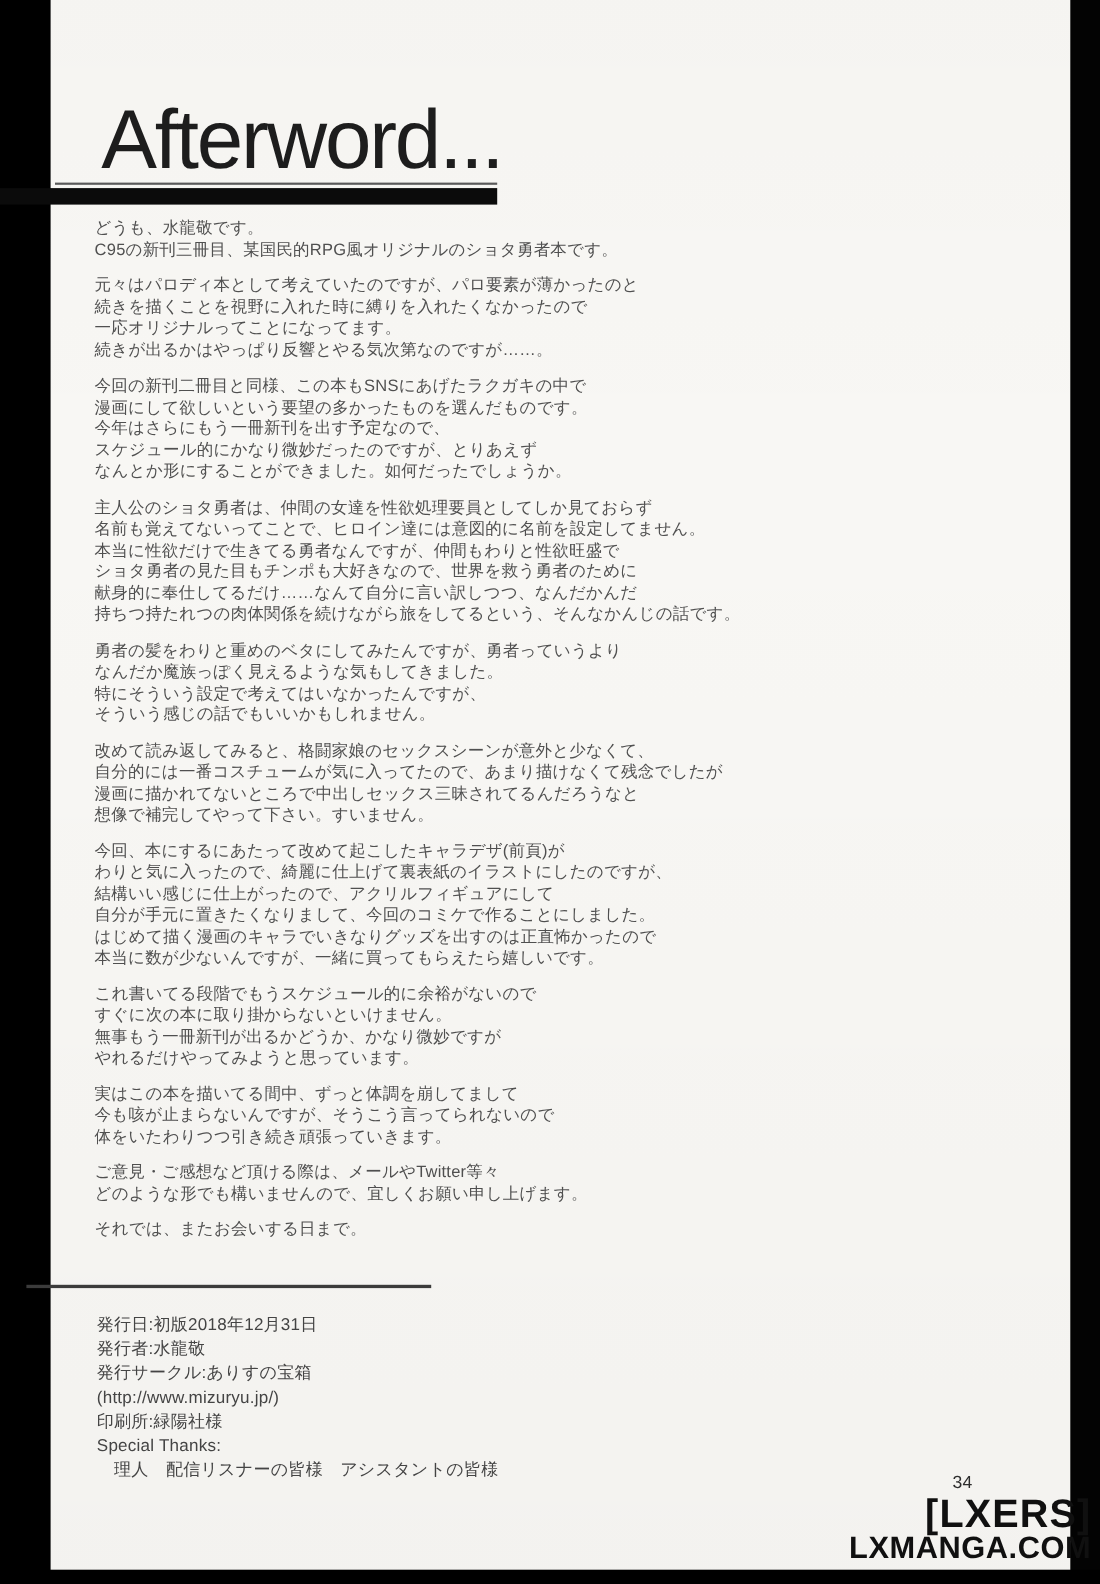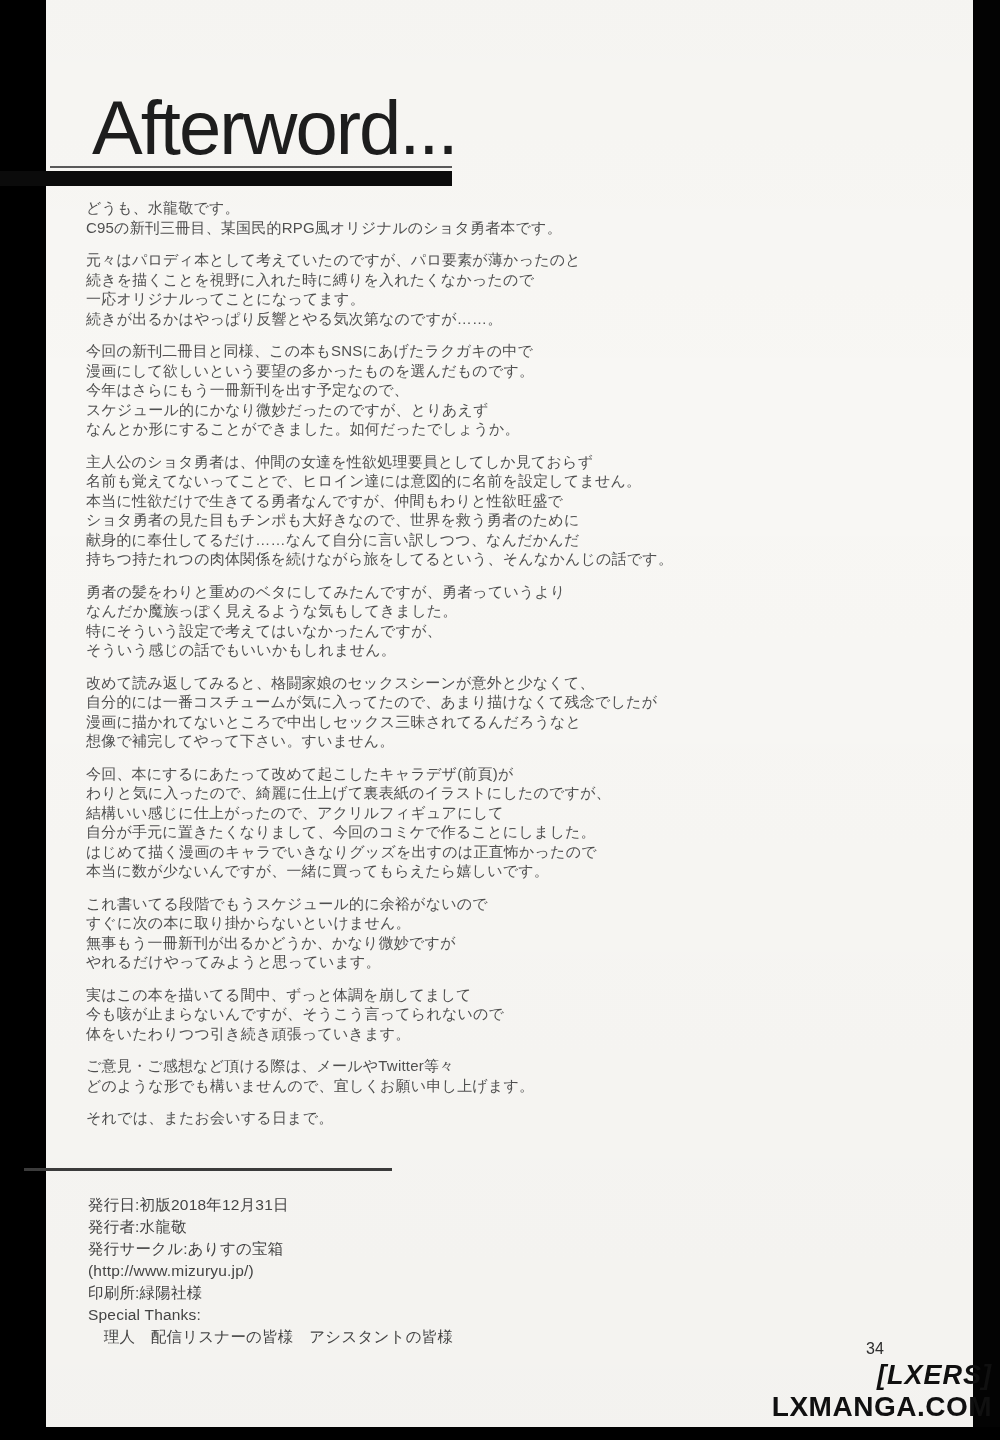--- a/index.html
+++ b/index.html
@@ -36,21 +36,21 @@
     position:absolute;left:88px;top:1194px;width:520px;
     font-size:15.5px;line-height:22px;color:#454545;
     white-space:pre-wrap;letter-spacing:0.2px;
   }
   
   .page-number{position:absolute;left:866px;top:1340px;font-size:16px;color:#2e2e2e;}
   .watermark{
     position:absolute;right:8px;top:1360px;width:260px;
     text-align:right;color:#101010;font-weight:bold;z-index:5;
   }
-  .wm1{font-size:27px;line-height:31px;letter-spacing:1px;font-style:italic;}
+  .wm1{font-size:36px;line-height:31px;letter-spacing:1px;}
   .wm2{font-size:28px;line-height:32px;letter-spacing:0.5px;}
   
   .scan::after{
     content:"";position:absolute;inset:0;pointer-events:none;
     background:linear-gradient(180deg,rgba(0,0,0,0.012) 0%,rgba(0,0,0,0) 30%,rgba(0,0,0,0.018) 100%);
   }
 </style>
 </head>
 <body>
 

